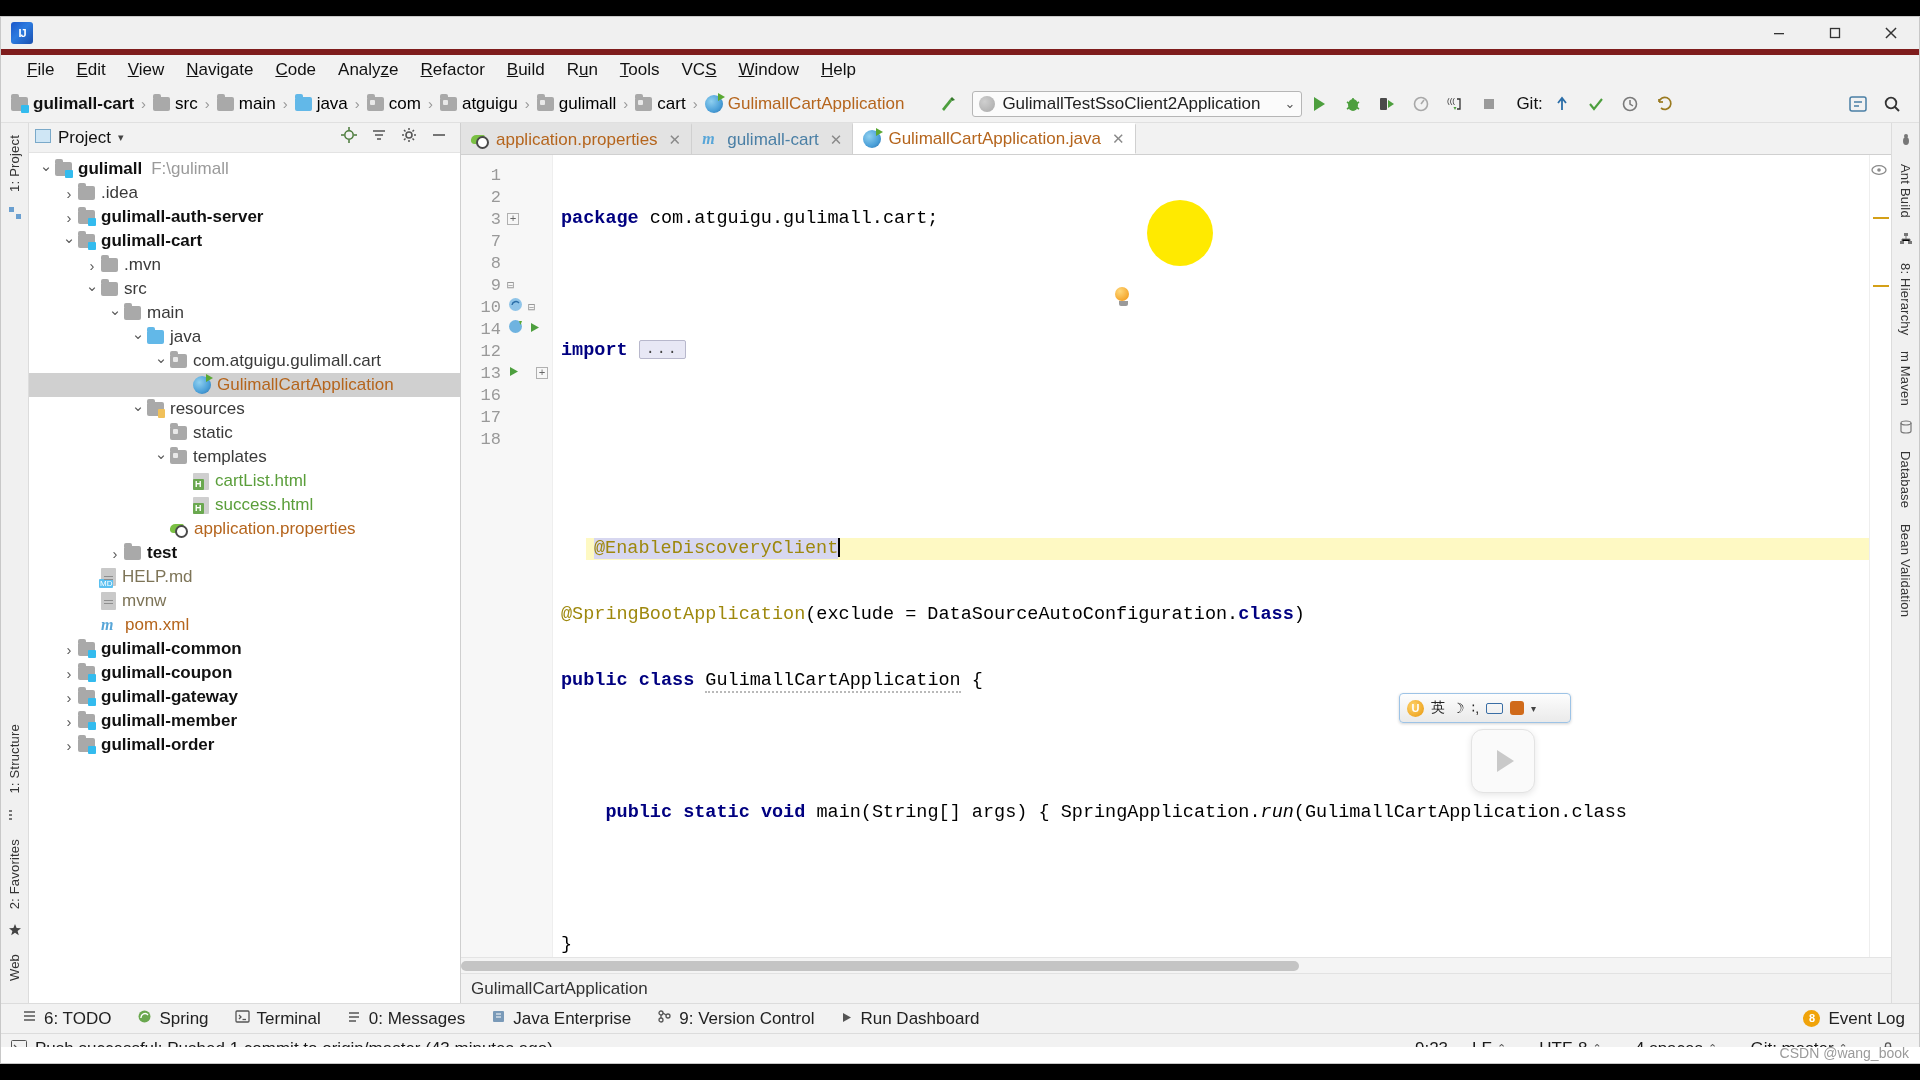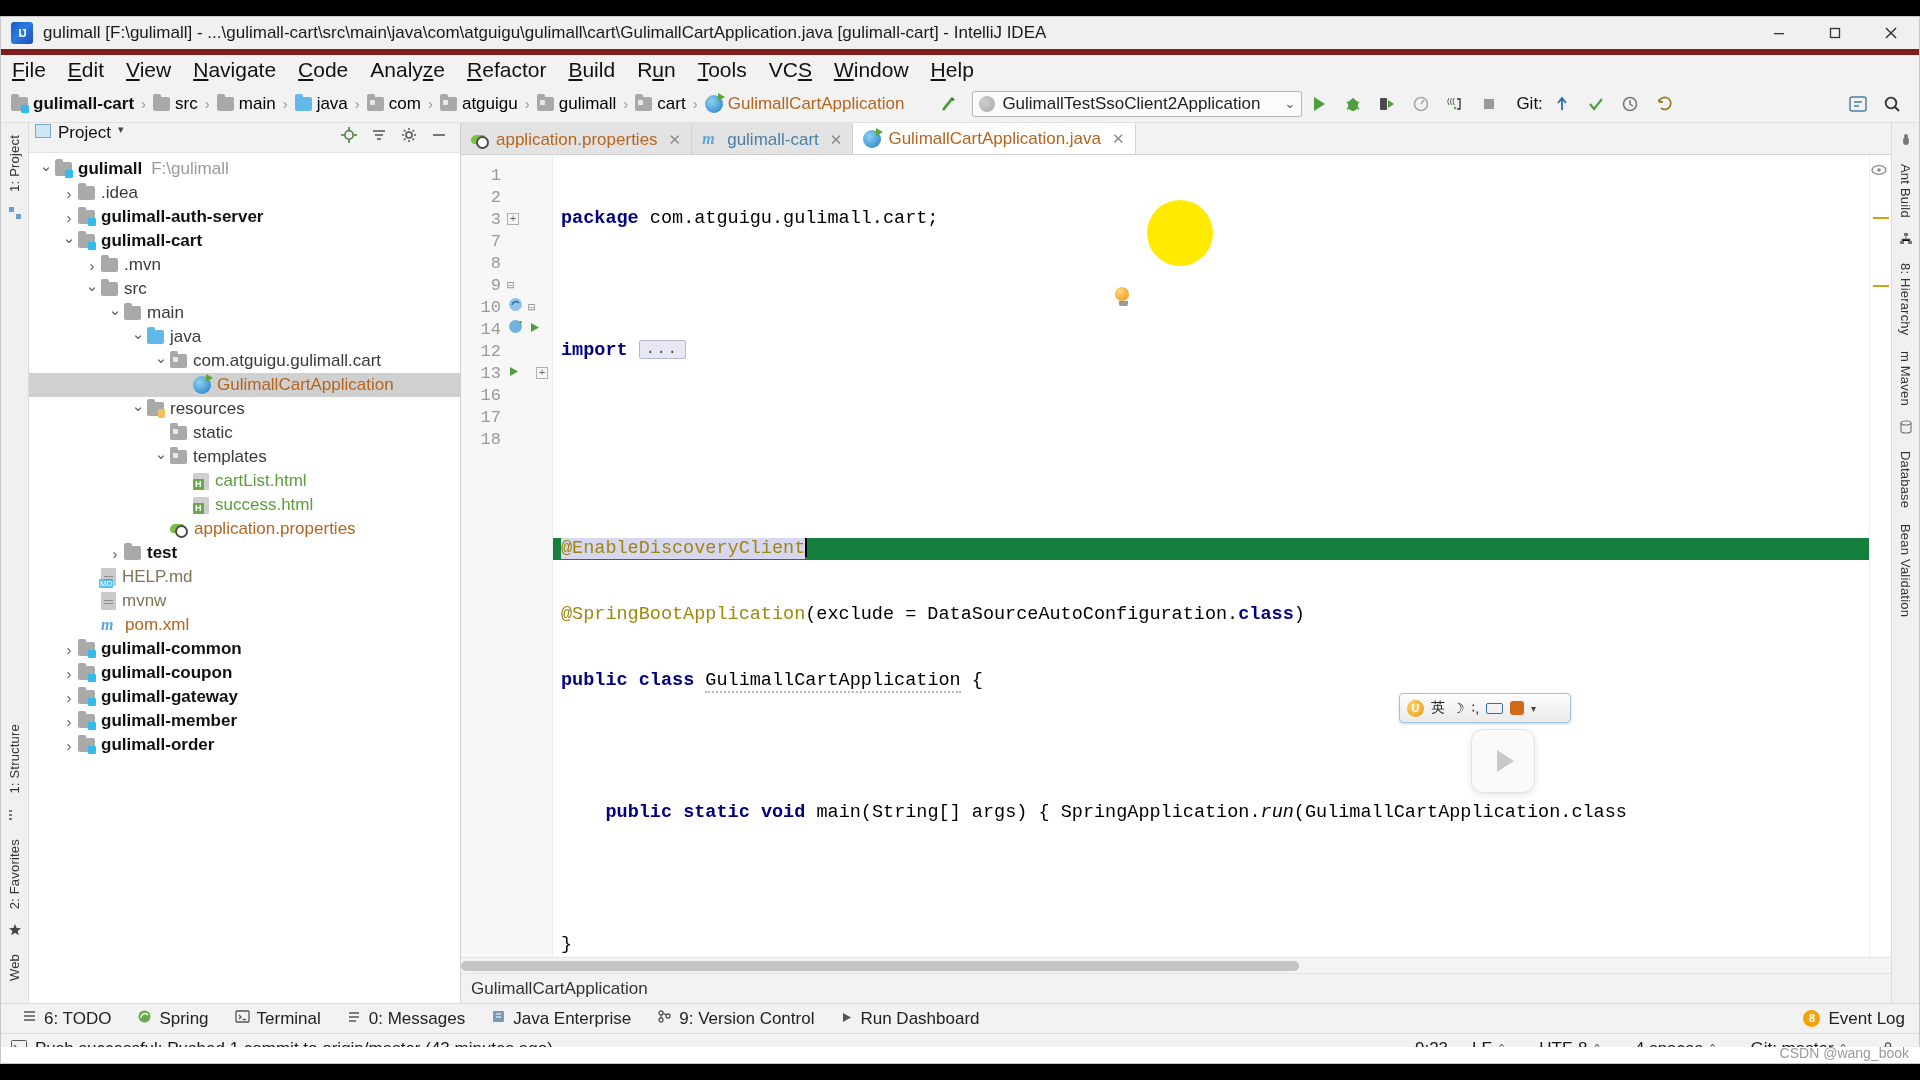--- a/index.html
+++ b/index.html
@@ -34,21 +34,21 @@
   .win-btns { margin-left:auto; display:flex; height:38px; }
   .win-btn {
     width:56px; height:38px; display:flex; align-items:center; justify-content:center;
     color:#333;
   }
   .win-btn svg { display:block; }
 
   
   .menubar {
     height:30px; min-height:30px; background:#f2f2f2; display:flex;
-    align-items:center; padding-left:0; font-size:21px; color:#111;
+    align-items:center; padding-left:15px; font-size:17px; color:#111;
   }
   .menu-item { padding:3px 11px; white-space:nowrap; cursor:default; }
   .mn { text-decoration:underline; }
 
   
   .navbar {
     height:38px; min-height:38px; background:#f2f2f2; display:flex;
     align-items:center; padding-left:6px; font-size:17px; gap:0px;
     border-bottom:1px solid #e0e0e0;
   }
@@ -116,21 +116,21 @@
   }
   .rail-item.rev { transform:rotate(180deg); }
   .rail-icon { margin:6px 0; }
 
   
   .projectpanel {
     width:432px; background:#fff; display:flex; flex-direction:column;
     border-right:1px solid #cfcfcf; min-width:0;
   }
   .pp-header {
-    height:30px; min-height:30px; display:flex; 
+    height:30px; min-height:30px; display:flex; align-items:center;
     padding:0 6px; background:#f2f2f2; font-size:17px; color:#111;
     border-bottom:1px solid #e3e3e3;
   }
   .pp-header .ptitle { margin-left:7px; }
   .pp-header .caret { margin-left:7px; font-size:11px; color:#444; }
   .pp-actions { margin-left:auto; display:flex; align-items:center; gap:12px; padding-right:6px; }
 
   .tree { flex:1; overflow:hidden; padding-top:4px; background:#fff; position:relative; }
   .trow {
     display:flex; align-items:center; height:24px; font-size:17px;
@@ -188,21 +188,21 @@
   }
   .gline { height:22px; display:flex; align-items:center; justify-content:flex-end;
      padding-right:3px; position:relative; }
   .gnum { width:30px; text-align:right; }
   .gmark { width:48px; display:flex; align-items:center; gap:4px; padding-left:6px; }
   .codearea {
     flex:1; position:relative; padding-top:9px; font-family:"Liberation Mono", monospace;
     font-size:18.5px; line-height:22px; color:#000; overflow:hidden; white-space:pre;
   }
   .cline { height:22px; padding-left:8px; position:relative; }
-  .cline.hl { background:#15803d; }
+  .cline.hl { background:#fef9c3;margin-left:33px; }
   .kw { color:#000080; font-weight:bold; }
   .ann { color:#9e880d; }
   .cls-italic { font-style:italic; }
   .sel-token { background:#d7d7f0; }
   .caret-bar { display:inline-block; width:1.5px; height:19px; background:#000;
      vertical-align:-4px; }
   .importdots {
     display:inline-block; background:#e8e8f5; border:1px solid #b8b8cc; color:#444;
     padding:0 6px; border-radius:2px; font-size:15px; letter-spacing:2px; line-height:17px;
     vertical-align:2px;
@@ -283,21 +283,20 @@
   }
   .botstrip { position:absolute; left:0; bottom:0; width:1920px; height:16px; background:#fff; }
 </style>
 </head>
 <body>
 
 <div id="app">
 
   <div class="titlebar">
     <div class="idea-logo">IJ</div>
-    <div class="title-text">gulimall [F:\gulimall] - ...\gulimall-cart\src\main\java\com\atguigu\gulimall\cart\GulimallCartApplication.java [gulimall-cart] - IntelliJ IDEA</div>
     <div class="win-btns">
       <div class="win-btn">
         <svg width="16" height="16" viewBox="0 0 16 16">
             <rect x="3" y="8" width="10" height="1.3" fill="#333"></rect>
           </svg>
       </div>
       <div class="win-btn">
         <svg width="16" height="16" viewBox="0 0 16 16">
             <rect x="3.5" y="3.5" width="9" height="9" fill="none" stroke="#333" stroke-width="1.3"></rect>
           </svg>

